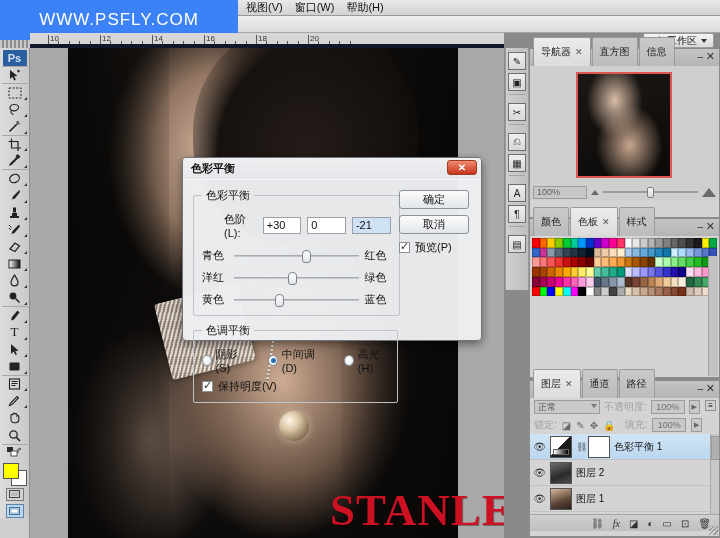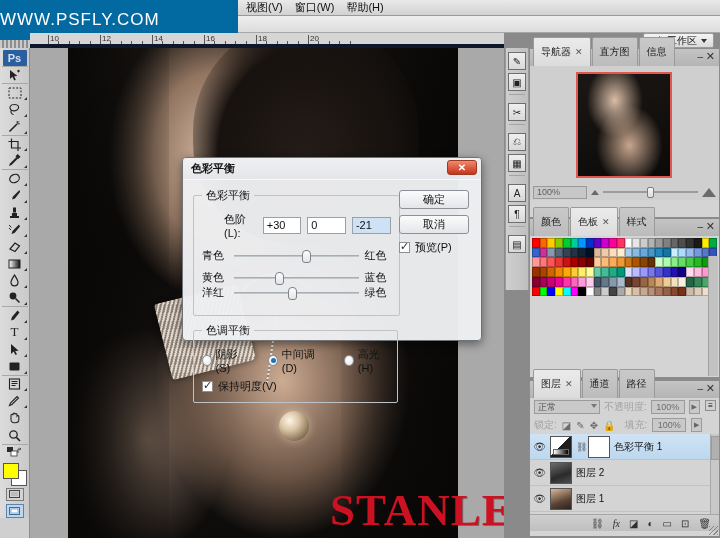--- a/index.html
+++ b/index.html
@@ -43,22 +43,22 @@
   #ws-icon { width: 13px; height: 10px; position: relative; }
   #ws-icon .body { position:absolute; left:0; top:2px; width:9px; height:7px;
      background:#4a4a4a; border-radius:1px; }
   #ws-icon .arr { position:absolute; right:0; top:0; width:0;height:0;
      border-left:4px solid #3a3a3a; border-top:3px solid transparent; border-bottom:3px solid transparent;}
   .caret-dn { width:0;height:0;border-left:3px solid transparent;border-right:3px solid transparent;border-top:4px solid #333; }
 
   
   #wm-top {
     position: absolute; left: 0; top: 0; width: 238px; height: 40px;
-    background: #0369a1; color: #fff;
-    display: flex; align-items: center; 
+    background: #3b82f6; color: #fff;
+    display: flex; align-items: center; justify-content: center;
     font-size: 17px; letter-spacing: 1px; font-weight: 400;
   }
   #wm-top-strip { position:absolute; left:0; top:40px; width:238px; height:8px;
     background: repeating-linear-gradient(90deg,#c9c9c9 0 2px,#8e8e8e 2px 4px); }
 
   
   #toolbar {
     position: absolute; left: 0; top: 48px; width: 30px; height: 470px;
     background: linear-gradient(90deg,#dcdcdc,#c9c9c9);
     border-right: 1px solid #8e8e8e;
@@ -580,35 +580,35 @@
         </div>
 
         <div class="slrow">
           <span class="sllab">青色</span>
           <span class="track">
             <span class="line"></span>
               <span class="knob" style="left:55%"></span>
           </span>
           <span class="sllab right">红色</span>
         </div>
+        <div class="slrow">
+          <span class="sllab">洋红</span>
+          <span class="track">
+            <span class="line"></span>
+              <span class="knob" style="left:43%"></span>
+          </span>
+          <span class="sllab right">绿色</span>
+        </div>
         <div class="slrow" style="margin-bottom:0">
           <span class="sllab">黄色</span>
           <span class="track">
             <span class="line"></span>
               <span class="knob" style="left:33%"></span>
           </span>
           <span class="sllab right">蓝色</span>
-        </div>
-        <div class="slrow">
-          <span class="sllab">洋红</span>
-          <span class="track">
-            <span class="line"></span>
-              <span class="knob" style="left:43%"></span>
-          </span>
-          <span class="sllab right">绿色</span>
         </div>
       </fieldset>
 
       <fieldset class="grp" style="width:205px;margin-top:7px;">
         <legend>色调平衡</legend>
         <div class="radios">
           <span class="rb">
             <span class="dot"></span>
             <span>阴影(S)</span>
           </span>

